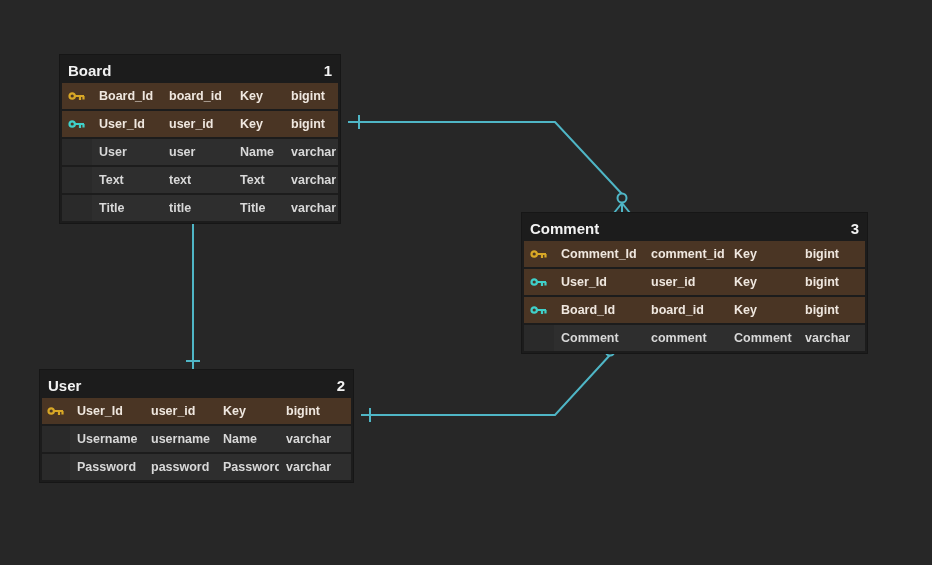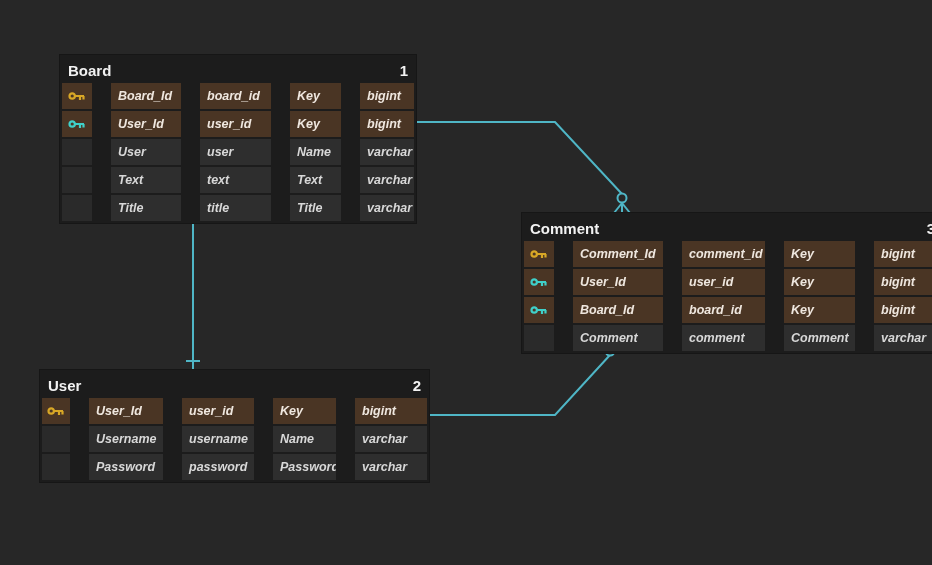--- a/index.html
+++ b/index.html
@@ -10,21 +10,21 @@
   #connectors{position:absolute;left:0;top:0;z-index:1;}
   .erd-table{
     position:absolute;background:#1c1c1c;padding:2px;z-index:2;
     box-shadow:0 0 0 1px #161616;
   }
   .tbl-title{
     display:flex;justify-content:space-between;align-items:center;
     height:26px;padding:0 6px;color:#f2f2f2;font-weight:bold;font-size:15px;
   }
   .tbl-rows{display:flex;flex-direction:column;gap:2px;}
-  .erd-row{display:flex;gap:19px;height:26px;font-style:italic;}
+  .erd-row{display:flex;gap:0;height:26px;}
   .cell{
     display:flex;align-items:center;box-sizing:border-box;padding-left:7px;
     font-size:12.5px;font-weight:bold;color:#d8d8d8;background:#2e2e2e;
     white-space:nowrap;overflow:hidden;
   }
   .icon-cell{padding:0;justify-content:center;background:#2a2a2a;}
   .erd-row.pk .cell{background:#4a3524;color:#efe7df;}
   .erd-row.pk .icon-cell{background:#4a3524;}
 </style>
 </head>

